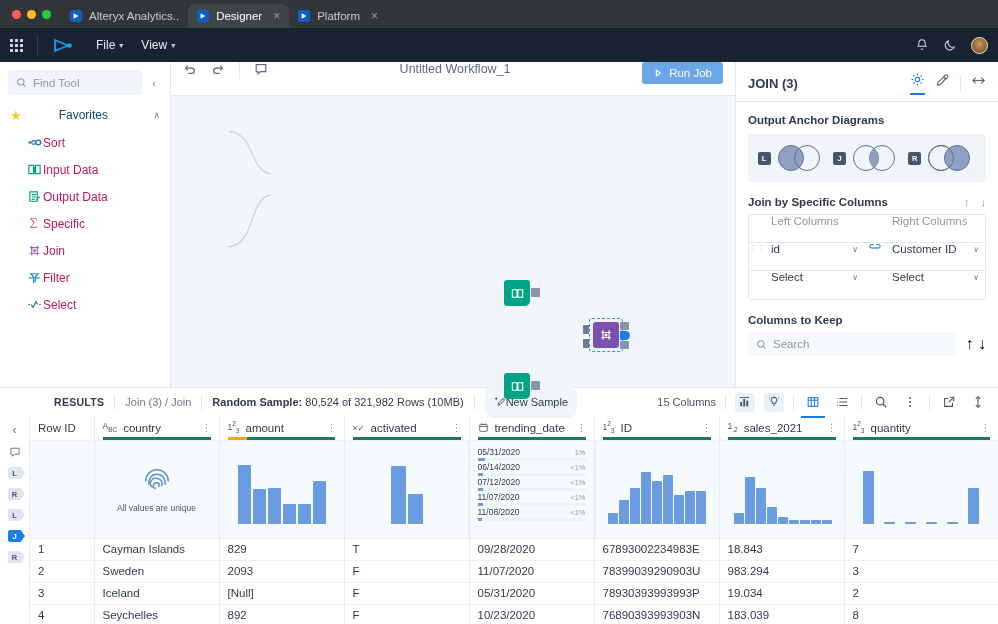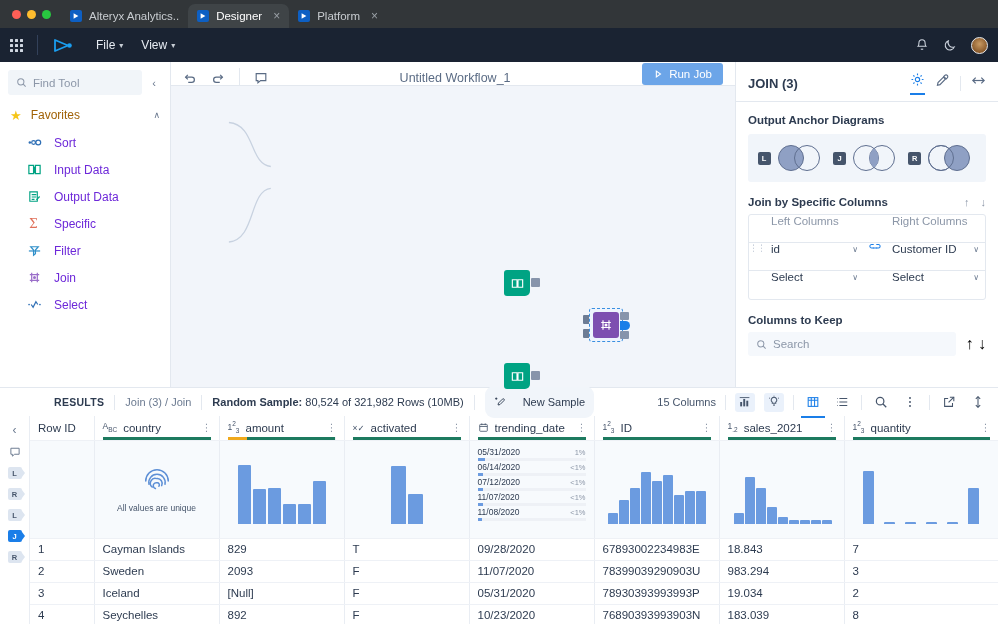--- a/index.html
+++ b/index.html
@@ -71,34 +71,34 @@
   .find-row { display: flex; align-items: center; padding: 8px 8px 6px 8px; gap: 4px; }
   .find-box {
     flex: 1; height: 25px; background: #f1f5f9; border-radius: 3px;
     display: flex; align-items: center; gap: 6px; padding: 0 8px;
     font-size: 11.5px; color: #8c97a8;
   }
   .find-box svg { width: 11px; height: 11px; }
   .collapse-btn { width: 16px; display: flex; justify-content: center; color: #6b7a90; font-size: 11px; }
   .fav-head { display: flex; align-items: center; gap: 9px; padding: 7px 10px 7px 10px; }
   .fav-head .star { color: #f5c518; font-size: 13px; line-height: 1; }
-  .fav-head .lbl { font-size: 12px; color: #a16207; flex: 1; }
+  .fav-head .lbl { font-size: 12px; color: #0c4a6e; flex: 1; margin-left: 28px; }
   .fav-head .chev { font-size: 9px; color: #6b7a90; }
   .tool {
-    display: flex; align-items: center; gap: 11px; padding: 6px 10px 6px 26px;
-    font-size: 12px; color: #6d28d9;
+    display: flex; align-items: center; padding: 6px 10px 6px 26px;
+    font-size: 12px; color: #be185d;
   }
   .tool .ti { width: 17px; height: 15px; display: flex; align-items: center; justify-content: center; }
   .tool .ti svg { width: 15px; height: 15px; }
 
   
   .canvas-wrap { flex: 1; display: flex; flex-direction: column; min-width: 0; background: #f2f5fa; }
   .canvas-toolbar {
-    height: 24px; background: #fff; border-bottom: 1px solid #e3e8ef;
-    display: flex; align-items: flex-end; padding: 0 12px; gap: 14px;
+    height: 34px; background: #fff; border-bottom: 1px solid #e3e8ef;
+    display: flex; align-items: flex-start; padding: 0 12px; gap: 14px;
   }
   .ctb-ico { color: #5a6b84; display: flex; align-items: center; }
   .ctb-ico svg { width: 14px; height: 14px; }
   .ctb-sep { width: 1px; height: 17px; background: #e3e8ef; }
   .wf-title { flex: 1; text-align: center; font-size: 12.5px; color: #5a6b84; }
   .run-btn {
     background: #6ca5e8; color: #fff; font-size: 11.5px; border-radius: 3px;
     height: 22px; display: flex; align-items: center; gap: 6px; padding: 0 11px;
   }
   .run-btn svg { width: 10px; height: 10px; }
@@ -142,21 +142,21 @@
   .searchbox svg { width: 11px; height: 11px; }
 
   
   .results { height: 237px; border-top: 1px solid #e3e8ef; background: #fff; display: flex; flex-direction: column; flex: 0 0 237px; }
   .res-toolbar { height: 28px; display: flex; align-items: center; padding: 0 10px; gap: 10px; flex: 0 0 28px; }
   .res-label { font-size: 10.5px; color: #2d3b50; font-weight: bold; letter-spacing: .3px; margin-left: 44px; }
   .res-sep { width: 1px; height: 15px; background: #e3e8ef; }
   .res-crumb { font-size: 11px; color: #6b7a90; }
   .res-sample { font-size: 11px; color: #2d3b50; }
   .res-sample b { font-weight: bold; }
-  .newsample { display: flex; align-items: center; gap: 17px; font-size: 11px; color: #2d3b50; background: #f1f5fa; height: 21px; padding: 16px 9px; border-radius: 9px; }
+  .newsample { display: flex; align-items: center; gap: 0; font-size: 11px; color: #2d3b50; background: #f1f5fa; height: 21px; padding: 16px 9px; border-radius: 9px; }
   .newsample svg { width: 12px; height: 12px; }
   .res-right { margin-left: auto; display: flex; align-items: center; gap: 9px; }
   .res-cols { font-size: 11px; color: #46556b; }
   .ricon { width: 20px; height: 19px; display: flex; align-items: center; justify-content: center; color: #46556b; border-radius: 3px; }
   .ricon svg { width: 14px; height: 14px; }
   .ricon.shaded { background: #eaf1fb; }
   .ricon.sel { color: #1a7ee8; position: relative; }
   .ricon.sel::after { content:''; position:absolute; left:-2px; right:-2px; bottom:-6px; height:2px; background:#1a7ee8; }
 
   .grid-area { flex: 1; display: flex; min-height: 0; }
@@ -343,35 +343,35 @@
       <div class="tool">
         <span class="ti">
           <svg viewBox="0 0 16 16">
               <text x="2" y="13" font-size="13" fill="#e0705a" font-family="DejaVu Serif, serif">Σ</text>
             </svg>
         </span>
         <span>Specific</span>
       </div>
       <div class="tool">
         <span class="ti">
+          <svg viewBox="0 0 16 16" fill="none" stroke="#9b6fc9" stroke-width="1.3">
+              <path d="M5 3v10M11 3v10M3 5h10M3 11h10"></path>
+              <circle cx="8" cy="8" r="1.6" fill="#9b6fc9" stroke="none"></circle>
+            </svg>
+        </span>
+        <span>Join</span>
+      </div>
+      <div class="tool">
+        <span class="ti">
           <svg viewBox="0 0 16 16" fill="none" stroke="#2f8fc9" stroke-width="1.3">
               <path d="M4 4h8l-3 3.5v4l-2 1.5v-5.5z"></path>
               <path d="M2 8.5h12"></path>
             </svg>
         </span>
         <span>Filter</span>
-      </div>
-      <div class="tool">
-        <span class="ti">
-          <svg viewBox="0 0 16 16" fill="none" stroke="#9b6fc9" stroke-width="1.3">
-              <path d="M5 3v10M11 3v10M3 5h10M3 11h10"></path>
-              <circle cx="8" cy="8" r="1.6" fill="#9b6fc9" stroke="none"></circle>
-            </svg>
-        </span>
-        <span>Join</span>
       </div>
       <div class="tool">
         <span class="ti">
           <svg viewBox="0 0 16 16" fill="none" stroke="#2f6fb5" stroke-width="1.3">
               <circle cx="2.2" cy="8" r="0.9" fill="#2f6fb5" stroke="none"></circle>
               <path d="M4.5 8l2 3 3-6 2 3"></path>
               <circle cx="13.8" cy="8" r="0.9" fill="#2f6fb5" stroke="none"></circle>
             </svg>
         </span>
         <span>Select</span>

